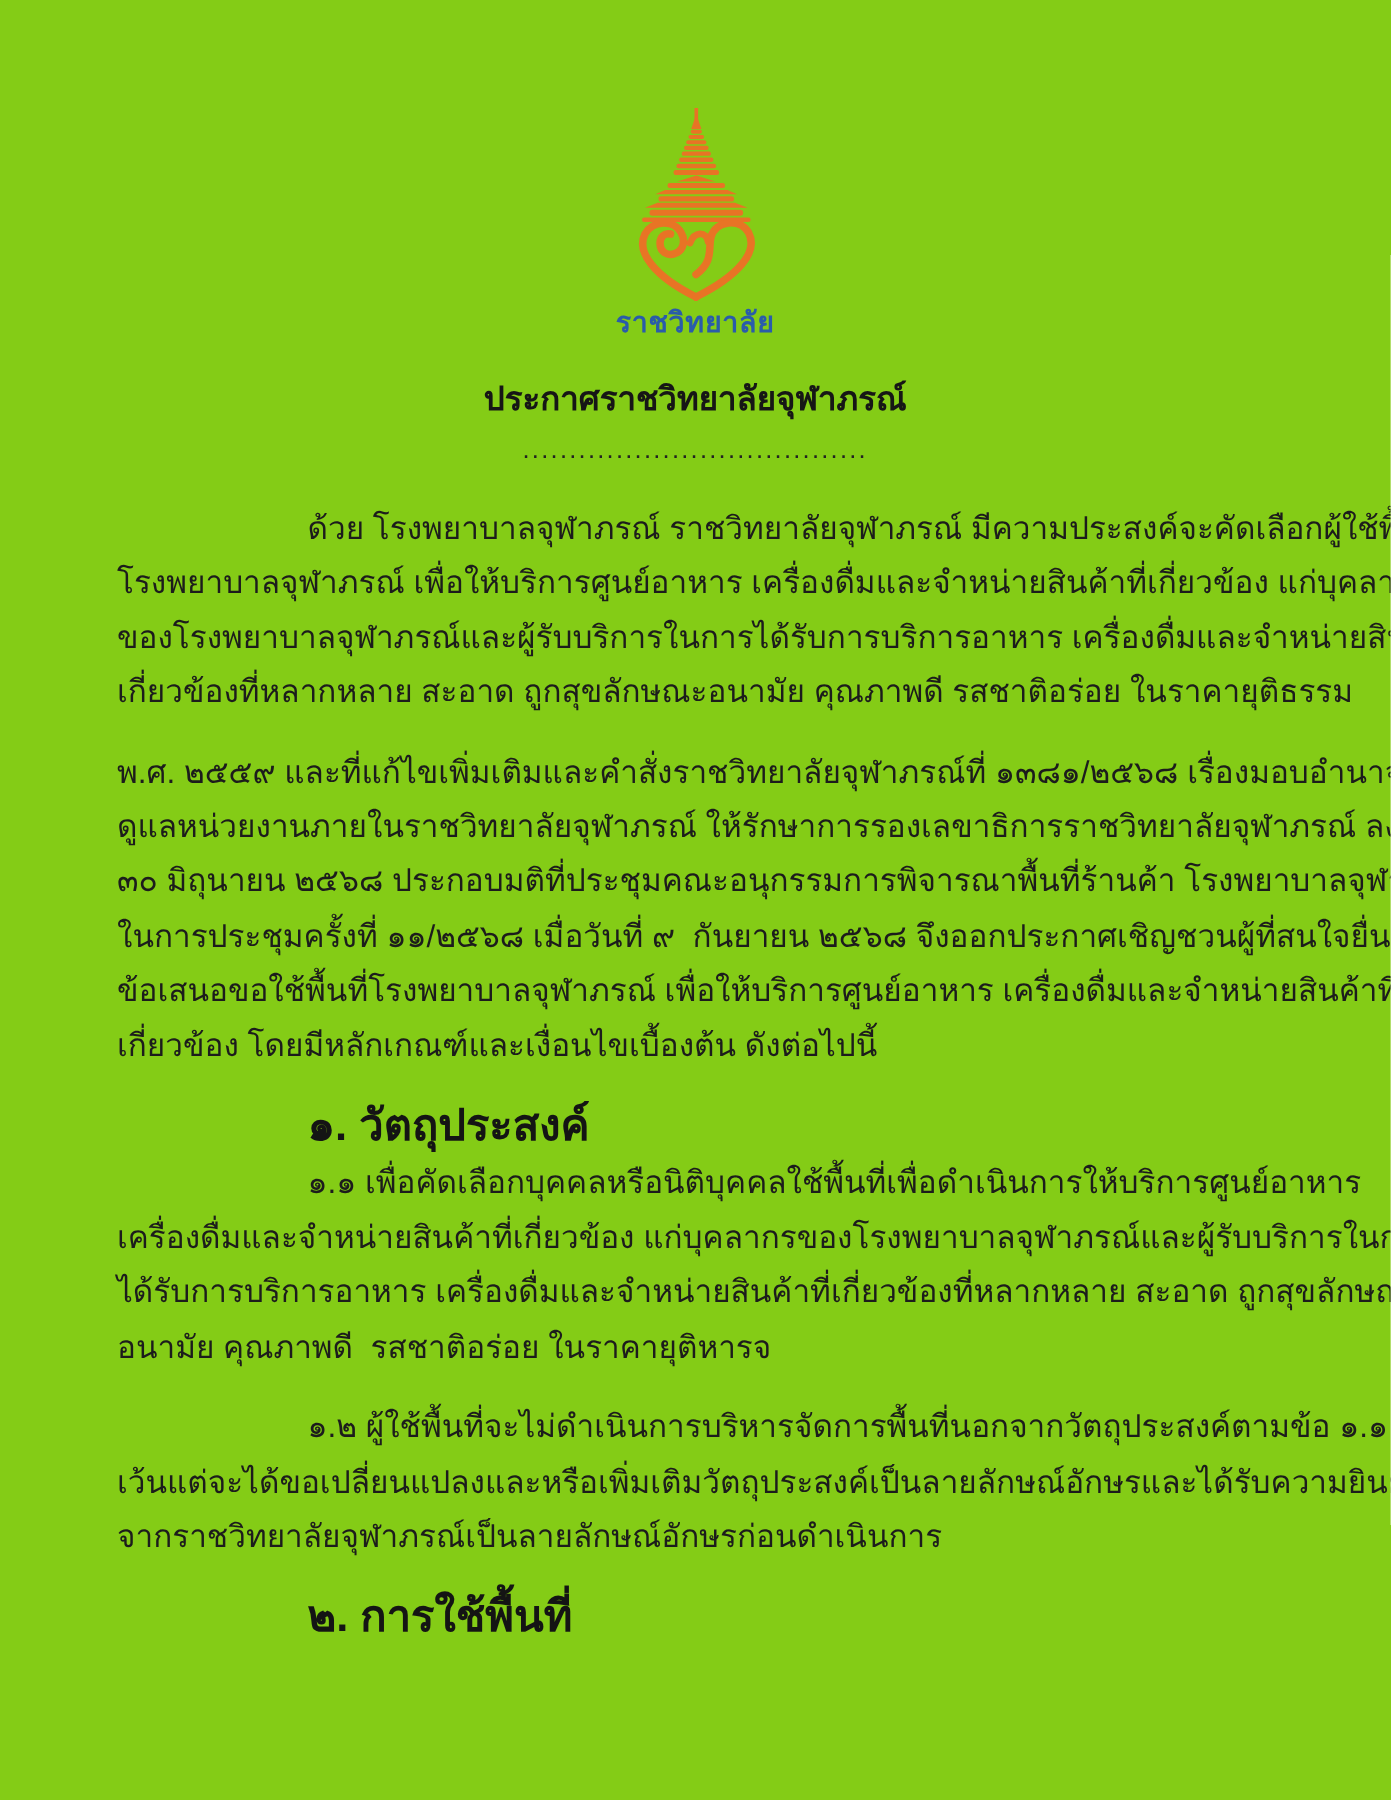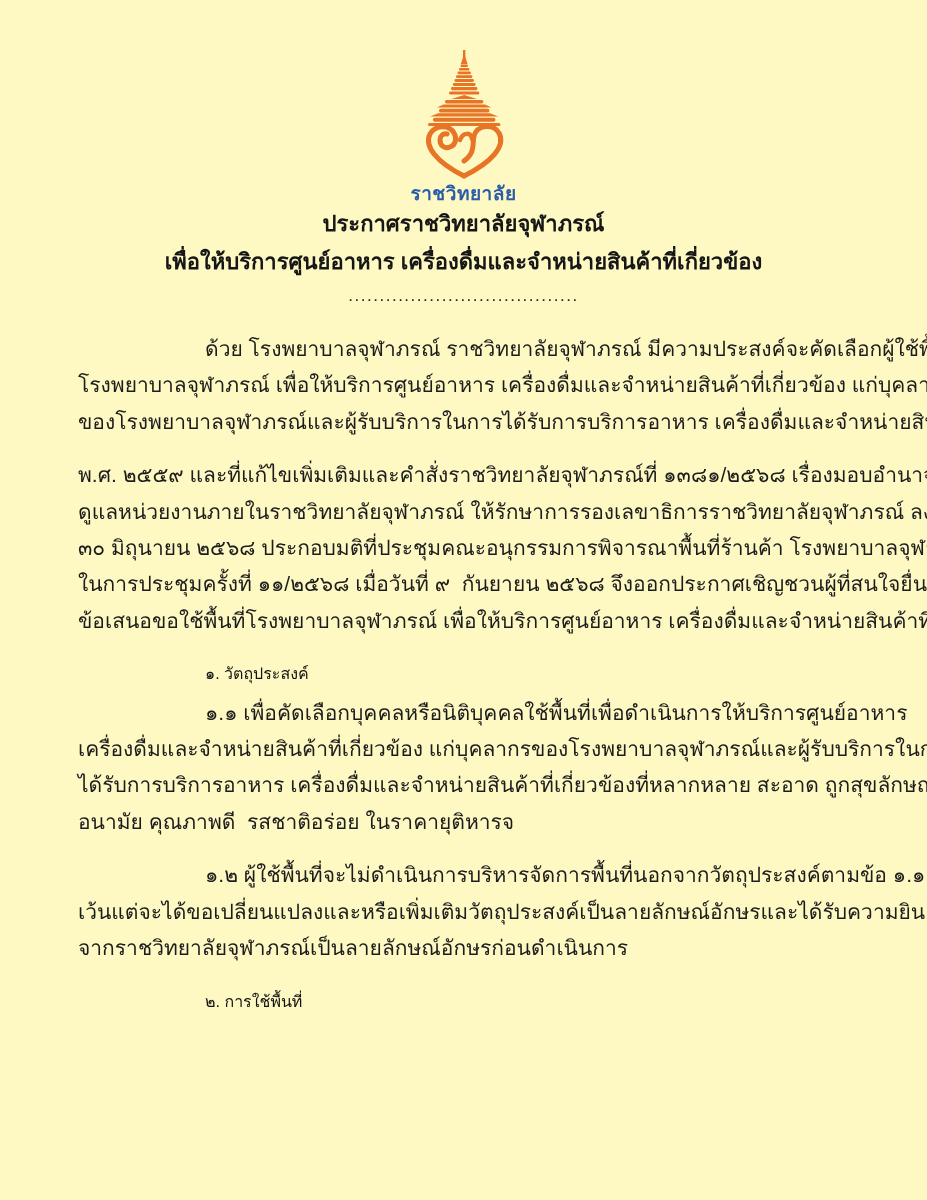--- a/index.html
+++ b/index.html
@@ -2,51 +2,51 @@
 <html lang="th"><head>
 <meta charset="utf-8">
 <style>
   html,body{margin:0;padding:0;background:#ffffff;}
   body{
     width:927px;height:1200px;overflow:hidden;
     font-family:"Liberation Sans","DejaVu Sans",sans-serif;
     color:#1c1c1c;
     -webkit-font-smoothing:antialiased;
   }
-  .page{width:927px;height:1200px;box-sizing:border-box;padding:50px 78px 0 78px;background:#fef9c3;}
+  .page{width:927px;height:1200px;box-sizing:border-box;padding:72px 78px 0 78px;background:#84cc16;}
 
   
   .logo-block{text-align:center;line-height:0;}
   .logo-block svg{display:inline-block;}
   .chedi{margin-bottom:-6px;}
   .monogram{margin-bottom:2px;}
   .org-name{
     font-size:19px;font-weight:700;line-height:23px;
     color:#2a5caa;letter-spacing:.5px;
   }
 
   
-  .title-block{text-align:center;}
+  .title-block{margin-top:20px;text-align:center;}
   .title-line{
     font-size:22px;font-weight:700;line-height:38px;color:#161616;
     white-space:pre;
   }
   .divider-dots{
     margin-top:2px;text-align:center;
     font-size:17px;letter-spacing:1.5px;color:#222;line-height:26px;
     white-space:pre;
   }
 
   
   .body-block{margin-top:22px;font-size:21px;color:#1c1c1c;}
   .para{margin:0 0 17px 0;}
   .line{line-height:36.4px;white-space:pre;}
   .indent{padding-left:127px;}
   .sec-heading{
-    font-weight:400;font-size:16px;line-height:36.4px;
+    font-weight:700;font-size:29px;line-height:36.4px;
     padding-left:127px;margin:14px 0 2px 0;white-space:pre;color:#141414;
   }
 </style>
 </head>
 <body>
 
 <div class="page">
 
   <div class="logo-block">
     <div>
@@ -75,38 +75,39 @@
         <path d="M48 56 C 20 42, 8 26, 14 14 C 19 5, 33 4, 38 13 C 41 18, 40 25, 34 27 C 29 29, 24 26, 24 20 C 24 16, 27 13, 31 14" stroke="#e87425" stroke-width="5" stroke-linecap="round"></path>
         <path d="M48 56 C 76 42, 90 26, 83 13 C 77 3, 61 5, 58 16 C 56 24, 60 32, 48 41" stroke="#e87425" stroke-width="5" stroke-linecap="round"></path>
         <path d="M44 20 C 47 12, 55 12, 56 19" stroke="#e87425" stroke-width="4.5" stroke-linecap="round"></path>
       </svg>
     </div>
     <div class="org-name">ราชวิทยาลัย</div>
   </div>
 
   <div class="title-block">
     <div class="title-line">ประกาศราชวิทยาลัยจุฬาภรณ์</div>
-    <div class="title-line">เพื่อให้บริการศูนย์อาหาร เครื่องดื่มและจำหน่ายสินค้าที่เกี่ยวข้อง</div>
     <div class="divider-dots">.....................................</div>
   </div>
 
   <div class="body-block">
 
     <div class="para">
       <div class="line indent">ด้วย โรงพยาบาลจุฬาภรณ์ ราชวิทยาลัยจุฬาภรณ์ มีความประสงค์จะคัดเลือกผู้ใช้พื้นที่</div>
       <div class="line">โรงพยาบาลจุฬาภรณ์ เพื่อให้บริการศูนย์อาหาร เครื่องดื่มและจำหน่ายสินค้าที่เกี่ยวข้อง แก่บุคลากร</div>
       <div class="line">ของโรงพยาบาลจุฬาภรณ์และผู้รับบริการในการได้รับการบริการอาหาร เครื่องดื่มและจำหน่ายสินค้าที่</div>
+      <div class="line">เกี่ยวข้องที่หลากหลาย สะอาด ถูกสุขลักษณะอนามัย คุณภาพดี รสชาติอร่อย ในราคายุติธรรม</div>
     </div>
 
     <div class="para">
       <div class="line">พ.ศ. ๒๕๕๙ และที่แก้ไขเพิ่มเติมและคำสั่งราชวิทยาลัยจุฬาภรณ์ที่ ๑๓๘๑/๒๕๖๘ เรื่องมอบอำนาจกำกับ</div>
       <div class="line">ดูแลหน่วยงานภายในราชวิทยาลัยจุฬาภรณ์ ให้รักษาการรองเลขาธิการราชวิทยาลัยจุฬาภรณ์ ลงวันที่</div>
       <div class="line">๓๐ มิถุนายน ๒๕๖๘ ประกอบมติที่ประชุมคณะอนุกรรมการพิจารณาพื้นที่ร้านค้า โรงพยาบาลจุฬาภรณ์</div>
       <div class="line">ในการประชุมครั้งที่ ๑๑/๒๕๖๘ เมื่อวันที่ ๙  กันยายน ๒๕๖๘ จึงออกประกาศเชิญชวนผู้ที่สนใจยื่น</div>
       <div class="line">ข้อเสนอขอใช้พื้นที่โรงพยาบาลจุฬาภรณ์ เพื่อให้บริการศูนย์อาหาร เครื่องดื่มและจำหน่ายสินค้าที่</div>
+      <div class="line">เกี่ยวข้อง โดยมีหลักเกณฑ์และเงื่อนไขเบื้องต้น ดังต่อไปนี้</div>
     </div>
 
     <div class="sec-heading">๑. วัตถุประสงค์</div>
 
     <div class="para">
       <div class="line indent">๑.๑ เพื่อคัดเลือกบุคคลหรือนิติบุคคลใช้พื้นที่เพื่อดำเนินการให้บริการศูนย์อาหาร</div>
       <div class="line">เครื่องดื่มและจำหน่ายสินค้าที่เกี่ยวข้อง แก่บุคลากรของโรงพยาบาลจุฬาภรณ์และผู้รับบริการในการ</div>
       <div class="line">ได้รับการบริการอาหาร เครื่องดื่มและจำหน่ายสินค้าที่เกี่ยวข้องที่หลากหลาย สะอาด ถูกสุขลักษณะ</div>
       <div class="line">อนามัย คุณภาพดี  รสชาติอร่อย ในราคายุติหารจ</div>
     </div>

